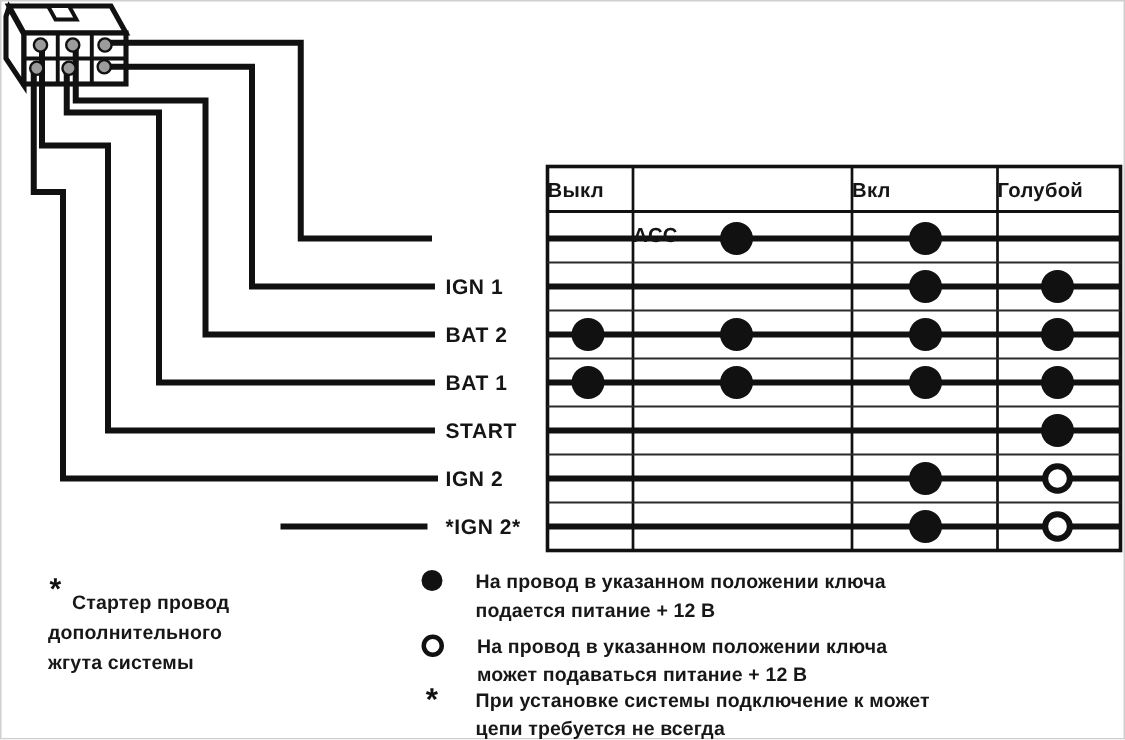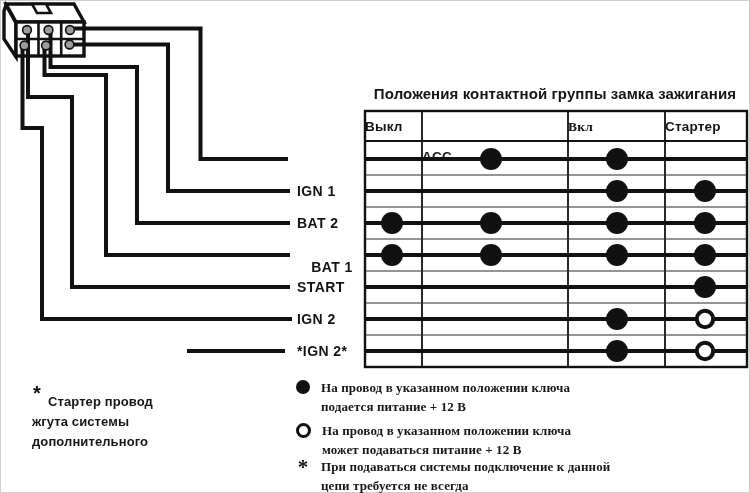--- a/index.html
+++ b/index.html
@@ -14,21 +14,21 @@
     font-size:15px;font-weight:700;letter-spacing:.1px;white-space:nowrap;color:#151515;
   }
   .col-h{
     position:absolute;top:112px;height:29px;line-height:29px;text-align:left;
     font-size:13.5px;font-weight:700;letter-spacing:.2px;color:#151515;
   }
   .row-lab{
     position:absolute;left:297px;width:70px;height:20px;line-height:20px;
     font-size:14px;font-weight:700;letter-spacing:.4px;white-space:nowrap;color:#151515;
   }
-  .lg-item{position:absolute;left:296px;display:flex;gap:11px;font-family:Liberation Serif, serif;}
+  .lg-item{position:absolute;left:281px;display:flex;gap:22px;}
   .lg-1{top:378px}.lg-2{top:421px}.lg-3{top:457px}
   .lg-lines{display:flex;flex-direction:column;}
   .lg-line{font-size:13px;font-weight:700;line-height:19px;letter-spacing:.1px;white-space:nowrap;color:#171717;}
   .lg-icon{flex:0 0 auto;}
   .dot-filled{width:14px;height:14px;border-radius:50%;background:#111;margin-top:2px;}
   .dot-hollow{width:15px;height:15px;border-radius:50%;background:#fff;border:3.6px solid #111;box-sizing:border-box;margin-top:2px;}
   .lg-star{width:14px;text-align:center;font-size:21px;font-weight:700;line-height:20px;color:#111;}
   .footnote{position:absolute;left:32px;top:392px;width:160px;}
   .fn-line{font-size:13px;font-weight:700;line-height:20px;letter-spacing:.1px;color:#171717;white-space:nowrap;}
   .fn-l1{margin-left:16px;}
@@ -104,30 +104,29 @@
         <line x1="365" y1="335" x2="747" y2="335" stroke="#2b2b2b" stroke-width="1.2"></line>
         <line x1="365" y1="319" x2="747" y2="319" stroke="#111111" stroke-width="4"></line>
         <circle cx="617" cy="319" r="11" fill="#111111"></circle>
         <circle cx="705" cy="319" r="8.2" fill="#fff" stroke="#111111" stroke-width="4"></circle>
         <line x1="365" y1="351" x2="747" y2="351" stroke="#111111" stroke-width="4"></line>
         <circle cx="617" cy="351" r="11" fill="#111111"></circle>
         <circle cx="705" cy="351" r="8.2" fill="#fff" stroke="#111111" stroke-width="4"></circle>
       </g>
   </svg>
 
-  <div class="title">Положения контактной группы замка зажигания</div>
 
   <div id="labels">
       <div class="col-h" style="left: 365px; width: 57px;">Выкл</div>
       <div class="col-h" style="left: 422px; width: 146px; margin-top: 30px;">ACC</div>
-      <div class="col-h" style="left: 568px; width: 97px; font-family: Liberation Serif, serif;">Вкл</div>
-      <div class="col-h" style="left: 665px; width: 82px;">Стартер</div>
+      <div class="col-h" style="left: 568px; width: 97px;">Вкл</div>
+      <div class="col-h" style="left: 665px; width: 82px;">Голубой</div>
       <div class="row-lab" style="top: 181px;">IGN 1</div>
       <div class="row-lab" style="top: 213px;">BAT 2</div>
-      <div class="row-lab" style="top: 257px; text-align: center;">BAT 1</div>
+      <div class="row-lab" style="top: 245px;">BAT 1</div>
       <div class="row-lab" style="top: 277px;">START</div>
       <div class="row-lab" style="top: 309px;">IGN 2</div>
       <div class="row-lab" style="top: 341px;">*IGN 2*</div>
     </div>
 
   <div>
     <div class="lg-item lg-1">
       <span class="lg-icon dot-filled"></span>
       <span class="lg-lines">
         <span class="lg-line">На провод в указанном положении ключа</span>
@@ -137,26 +136,26 @@
     <div class="lg-item lg-2">
       <span class="lg-icon dot-hollow"></span>
       <span class="lg-lines">
         <span class="lg-line">На провод в указанном положении ключа</span>
         <span class="lg-line">может подаваться питание + 12 В</span>
       </span>
     </div>
     <div class="lg-item lg-3">
       <span class="lg-icon lg-star">*</span>
       <span class="lg-lines">
-        <span class="lg-line">При подаваться системы подключение к данной</span>
+        <span class="lg-line">При установке системы подключение к может</span>
         <span class="lg-line">цепи требуется не всегда</span>
       </span>
     </div>
   </div>
 
   <div class="footnote">
     <span class="fn-star">*</span>
     <div class="fn-line fn-l1">Стартер провод</div>
+    <div class="fn-line fn-l2">дополнительного</div>
     <div class="fn-line fn-l3">жгута системы</div>
-    <div class="fn-line fn-l2">дополнительного</div>
   </div>
 
 </div>
 
 </body></html>

